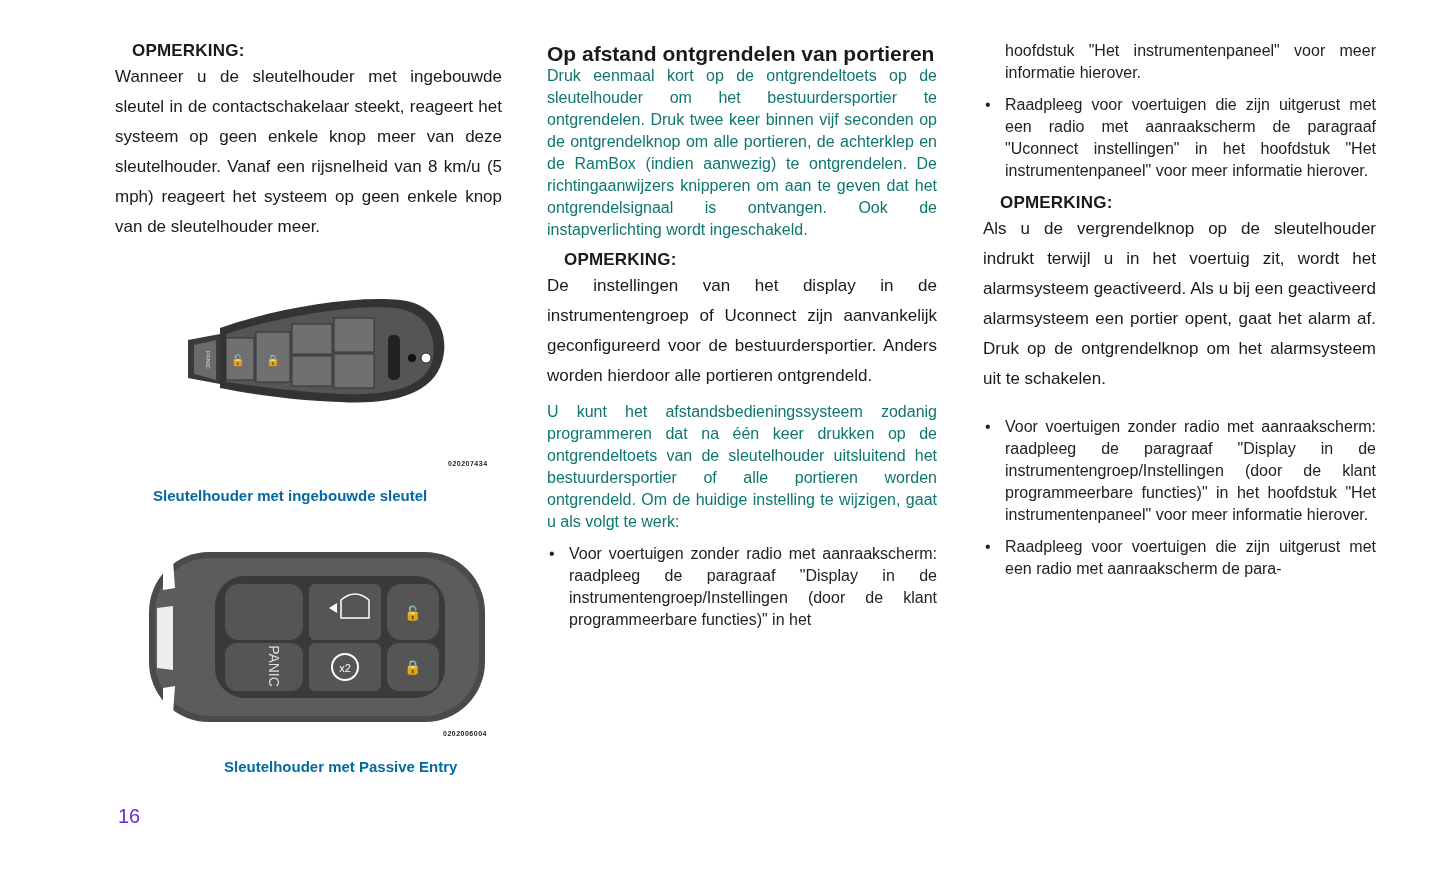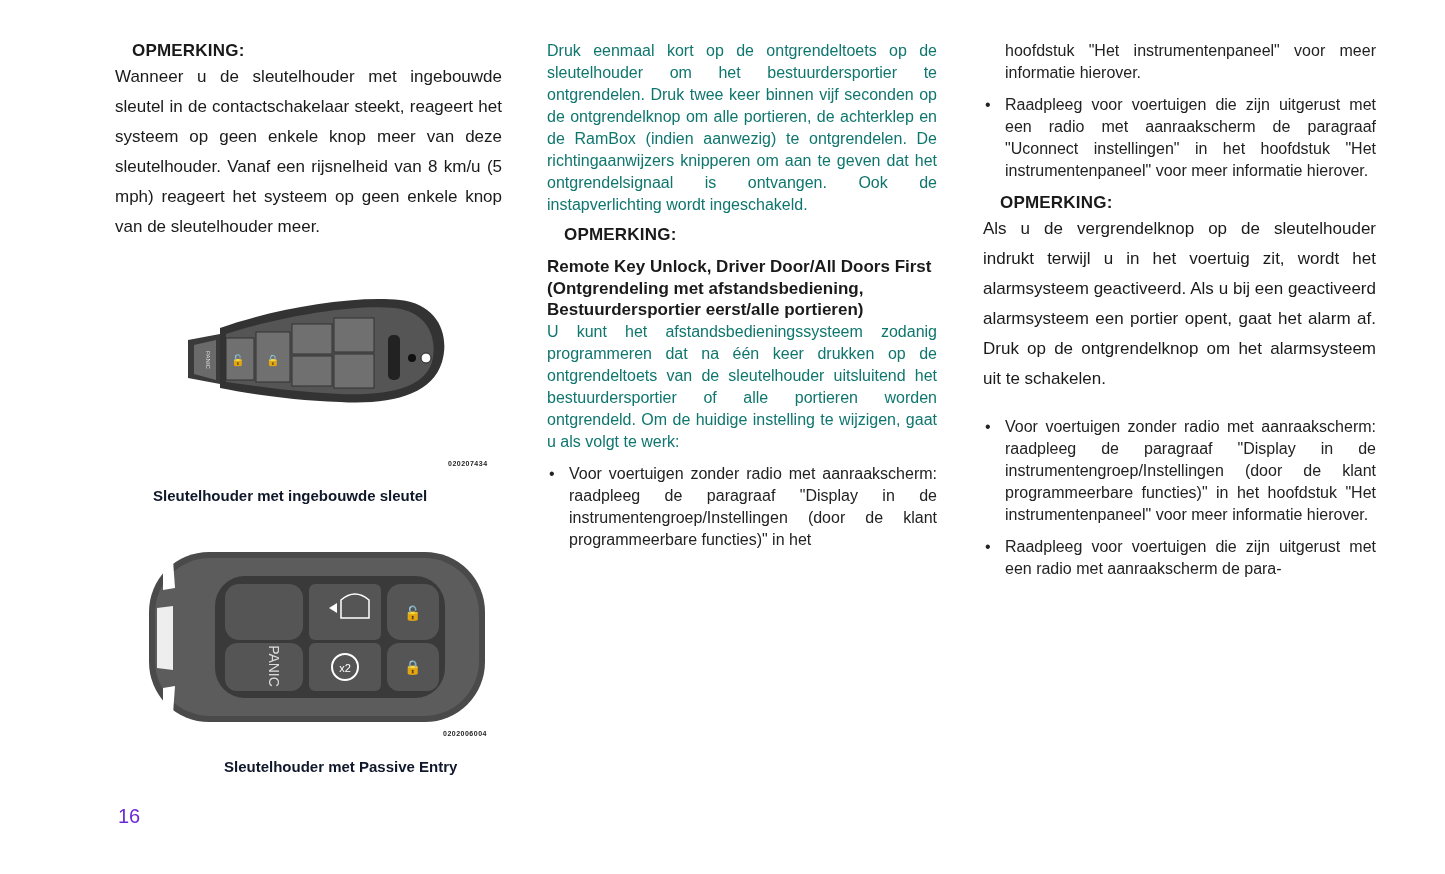--- a/index.html
+++ b/index.html
@@ -15,21 +15,21 @@
   .sub-title { font-size:17px; font-weight:bold; line-height:21.5px; }
   .body { font-size:16px; line-height:22px; text-align:justify; color:#0f766e; }
   .bullets { list-style:none; margin:0; padding:0; }
   .bullets li { position:relative; padding-left:22px; font-size:16px; line-height:22px; text-align:justify; color:#222; }
   .bullets li .dot { position:absolute; left:2px; top:0; }
   .gap8 { height:8px; }
   .gap10 { height:10px; }
   .gap12 { height:12px; }
   .fig { position:absolute; }
   .figcode { position:absolute; font-size:7px; font-weight:bold; letter-spacing:0.5px; color:#222; }
-  .caption { position:absolute; font-size:15px; font-weight:bold; color:#0f172a; }
+  .caption { position:absolute; font-size:15px; font-weight:bold; color:#0369a1; }
   .pagenum { position:absolute; left:118px; top:805px; font-size:20px; color:#6d28d9; }
 </style>
 </head>
 <body>
 
 <div class="col col1">
   <p class="note-title">OPMERKING:</p>
   <p class="note-body">Wanneer u de sleutelhouder met ingebouwde sleutel in de contactschakelaar steekt, reageert het systeem op geen enkele knop meer van deze sleutelhouder. Vanaf een rijsnelheid van 8 km/u (5 mph) reageert het systeem op geen enkele knop van de sleutelhouder meer.</p>
 </div>
 
@@ -76,25 +76,26 @@
     <circle cx="200" cy="119" r="13" fill="none" stroke="#fff" stroke-width="2"></circle>
     <text x="200" y="124" font-size="11" fill="#fff" text-anchor="middle" font-family="Liberation Sans, sans-serif">x2</text>
     <text x="268" y="70" font-size="14" fill="#fff" text-anchor="middle" font-family="Liberation Sans, sans-serif">🔓</text>
     <text x="268" y="124" font-size="14" fill="#fff" text-anchor="middle" font-family="Liberation Sans, sans-serif">🔒</text>
   </svg>
 </div>
 <div class="figcode" style="left:443px; top:730px;">0202006004</div>
 <div class="caption" style="left:177px; top:758px;margin-left:47px;">Sleutelhouder met Passive Entry</div>
 
 <div class="col col2">
+  <p class="sec-title">Op afstand ontgrendelen van portieren</p>
   <p class="body">Druk eenmaal kort op de ontgrendeltoets op de sleutelhouder om het bestuurdersportier te ontgrendelen. Druk twee keer binnen vijf seconden op de ontgrendelknop om alle portieren, de achterklep en de RamBox (indien aanwezig) te ontgrendelen. De richtingaanwijzers knipperen om aan te geven dat het ontgrendelsignaal is ontvangen. Ook de instapverlichting wordt ingeschakeld.</p>
   <div class="gap8"></div>
   <p class="note-title">OPMERKING:</p>
+  <p class="note-body">De instellingen van het display in de instrumentengroep of Uconnect zijn aanvankelijk geconfigureerd voor de bestuurdersportier. Anders worden hierdoor alle portieren ontgrendeld.</p>
   <div class="gap10"></div>
-  <p class="sub-title">Remote Key Unlock, Driver Door/All Doors First (Ontgrendeling met afstandsbediening, Bestuurdersportier eerst/alle portieren)</p>
   <p class="body">U kunt het afstandsbedieningssysteem zodanig programmeren dat na één keer drukken op de ontgrendeltoets van de sleutelhouder uitsluitend het bestuurdersportier of alle portieren worden ontgrendeld. Om de huidige instelling te wijzigen, gaat u als volgt te werk:</p>
   <div class="gap10"></div>
   <ul class="bullets">
     <li><span class="dot">•</span><span>Voor voertuigen zonder radio met aanraakscherm: raadpleeg de paragraaf "Display in de instrumentengroep/Instellingen (door de klant programmeerbare functies)" in het</span></li>
   </ul>
 </div>
 
 <div class="col col3">
   <ul class="bullets">
     <li><span>hoofdstuk "Het instrumentenpaneel" voor meer informatie hierover.</span></li>

